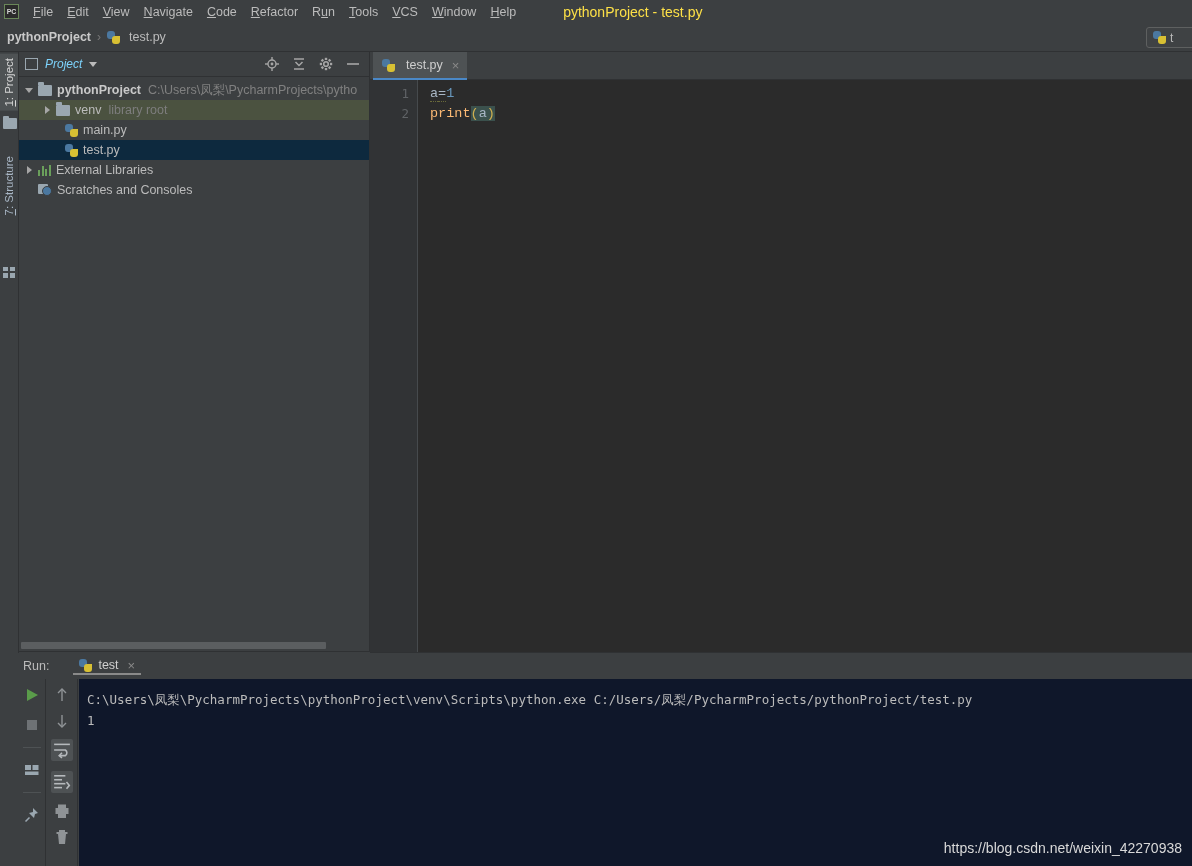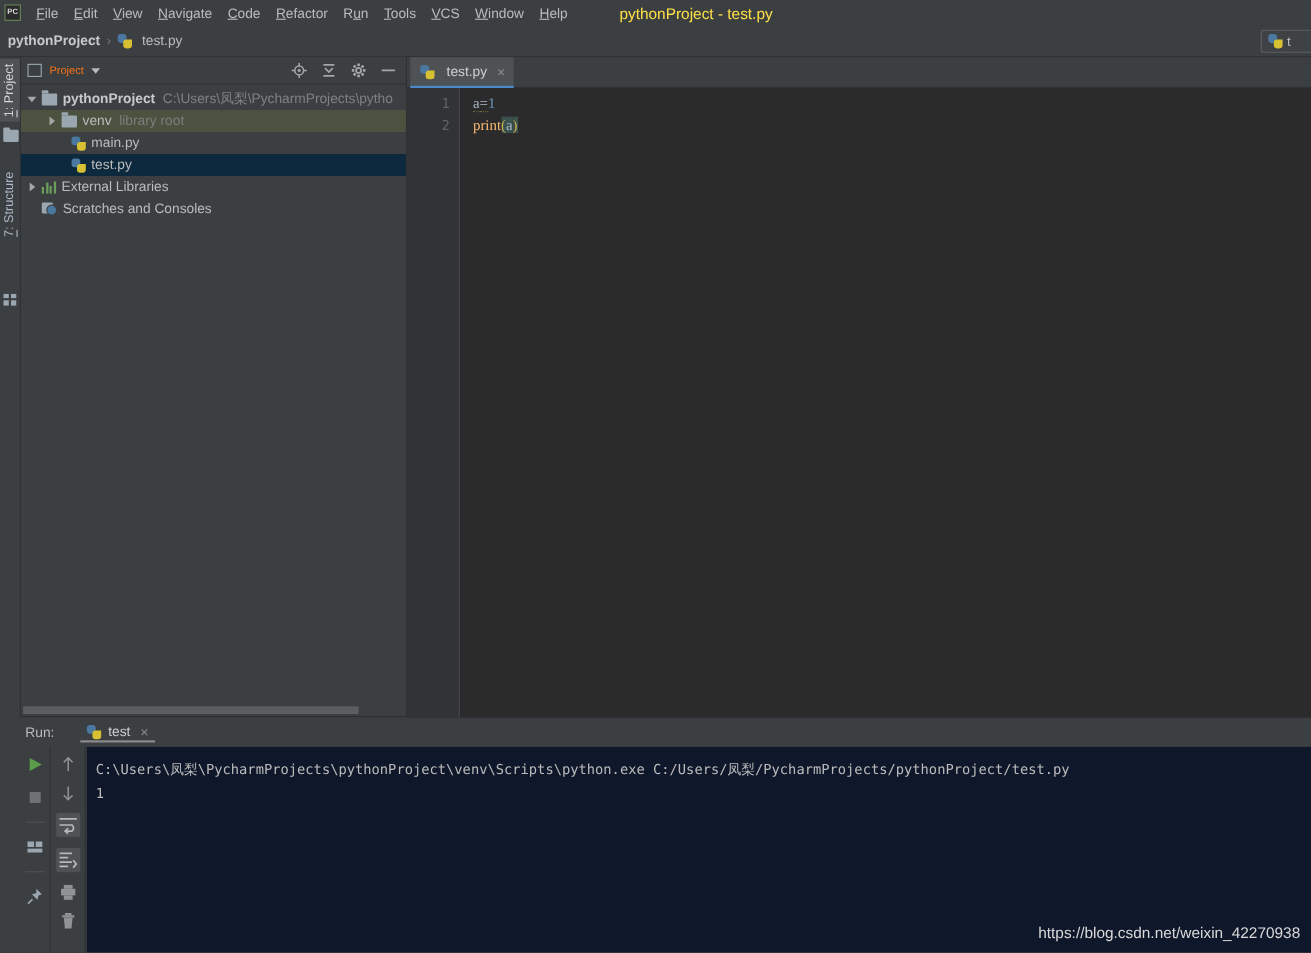--- a/index.html
+++ b/index.html
@@ -66,21 +66,21 @@
 
   
   .projpanel{
     position:absolute; left:19px; top:52px; width:351px; height:600px;
     background:#3c3f41;
   }
   .proj-head{
     height:25px; display:flex; align-items:center; padding:0 6px;
     border-bottom:1px solid #2f3133;
   }
-  .proj-head-label{ color:#f97316; font-size:10px; margin-left:7px; }
+  .proj-head-label{ color:#7dd3fc; font-size:12px; margin-left:7px;font-style:italic; }
   .proj-head-icon{
     width:13px;height:12px;background:#3c3f41;border:1.6px solid #9aa7b0;
   }
   .chev-dn{
     width:0;height:0;border-left:4px solid transparent;border-right:4px solid transparent;
     border-top:5px solid #bbb; margin-left:7px;
   }
   .head-tools{ margin-left:auto; display:flex; align-items:center; gap:13px; padding-right:4px;}
   .ht{ width:14px; height:14px; position:relative; cursor:pointer; }
 
@@ -168,21 +168,21 @@
   .xbtn{ color:#8a8a8a; font-size:13px; margin-left:3px; cursor:pointer; }
   .gutter{
     position:absolute; left:370px; top:80px; width:48px; height:572px;
     background:#313335; border-right:1px solid #464a4d;
     font-family:"DejaVu Sans Mono", monospace; font-size:12.5px;
     color:#606366; text-align:right; padding-top:4px;
   }
   .gutter div{ height:20px; line-height:20px; padding-right:8px; }
   .codearea{
     position:absolute; left:419px; top:80px; width:773px; height:572px;
-    background:#2b2b2b; font-family:Liberation Serif, serif;
+    background:#2b2b2b; font-family:Liberation Mono, monospace;
     font-size:13.5px; padding:4px 8px 0 11px;
   }
   .cline{ height:20px; line-height:20px; white-space:pre; }
   .tok-eq{ color:#a9b7c6; border-bottom:1px dotted #6a6a3a; }
   .tok-num{ color:#6897bb; }
   .tok-fn{ color:#fdba74; }
   .tok-paren{ color:#d0b050; background:#3b514d; }
   .tok-arg{ color:#a9b7c6; background:#3b514d; }
   .editor-bottomline{
     position:absolute;left:370px;top:652px;width:822px;height:1px;background:#2f3133;

